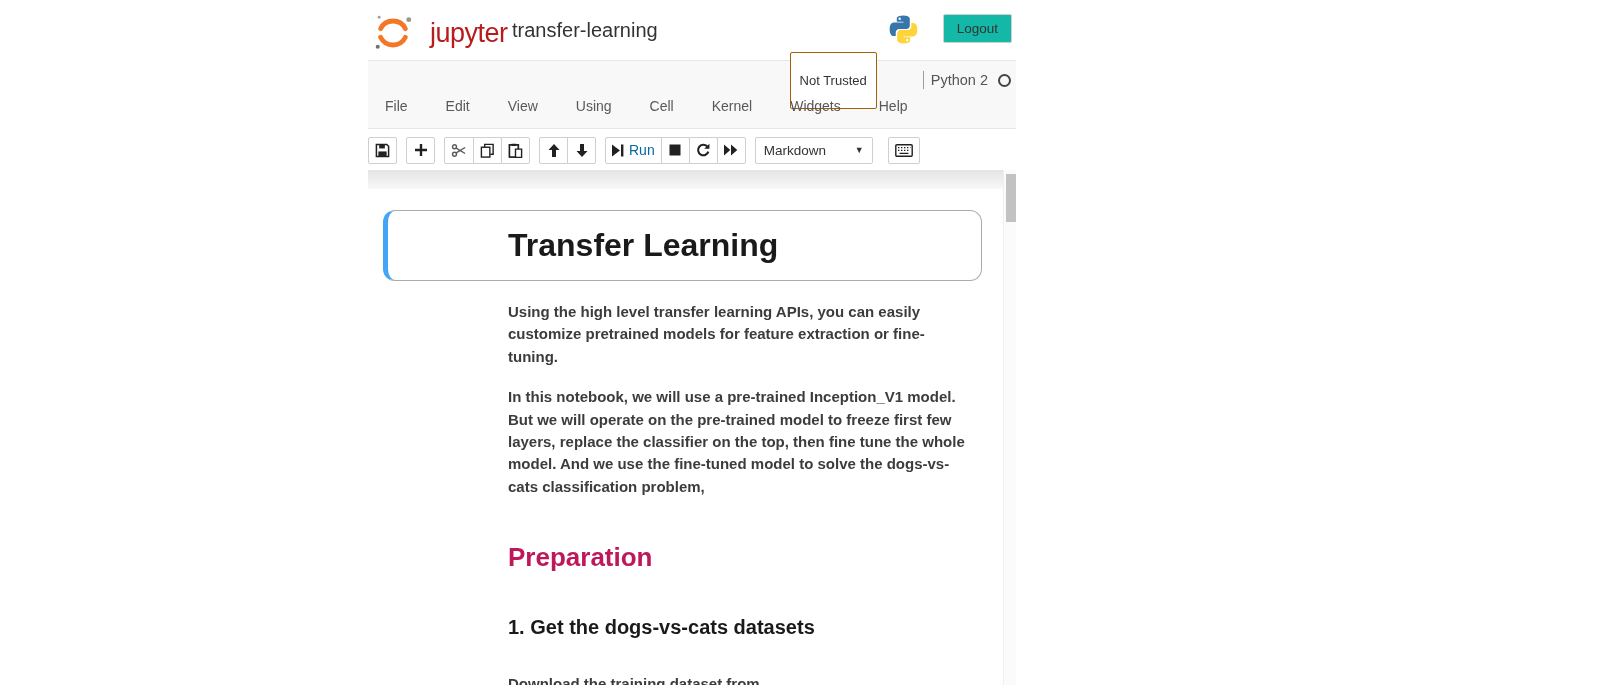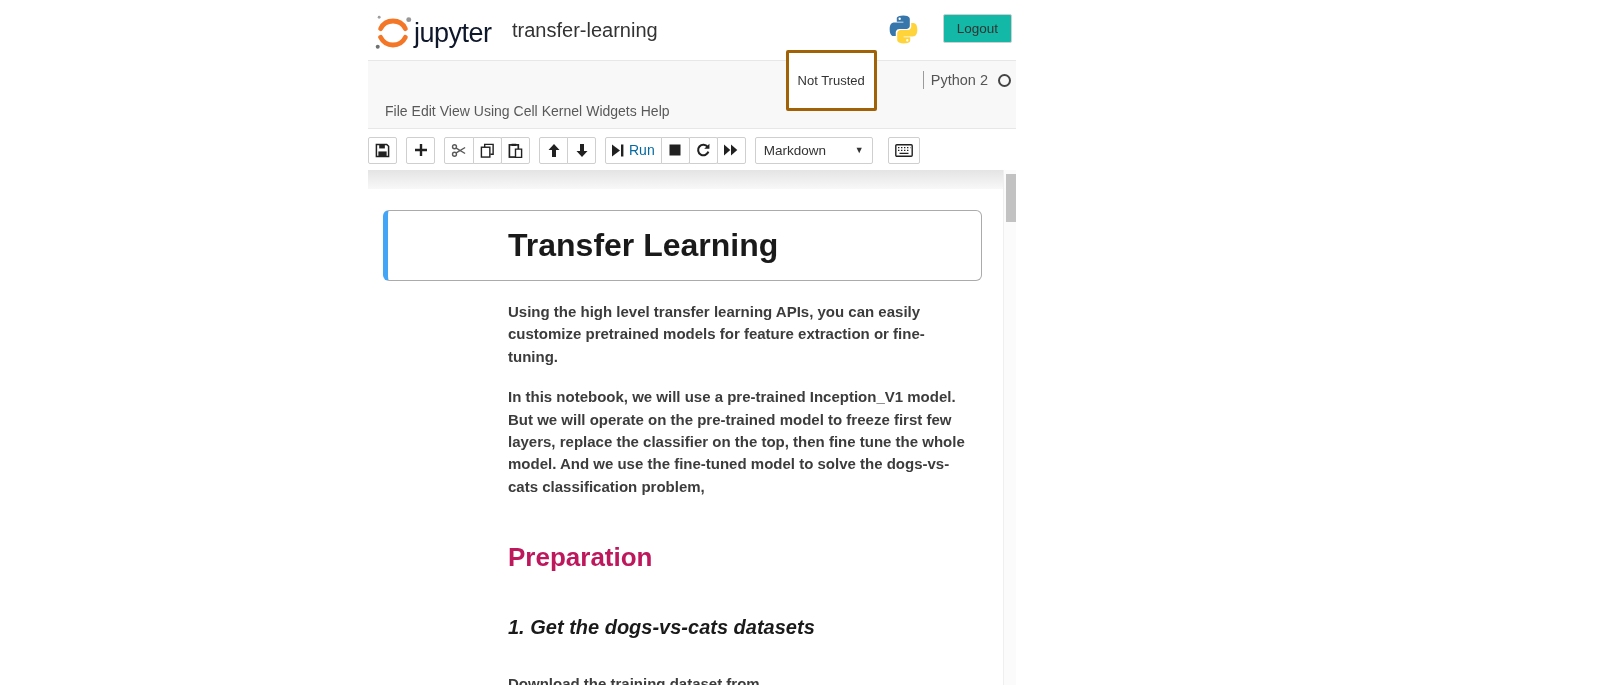--- a/index.html
+++ b/index.html
@@ -3,37 +3,37 @@
 <meta charset="utf-8">
 <style>
   * { margin:0; padding:0; box-sizing:border-box; }
   html,body { width:1600px; height:685px; background:#ffffff;
               font-family:"Liberation Sans", sans-serif; overflow:hidden; }
   .app { position:absolute; left:368px; top:0; width:648px; height:685px; background:#fff; }
 
   
   .header { position:absolute; left:0; top:8px; width:100%; height:50px; }
   .logo { position:absolute; left:4px; top:4px; display:flex; align-items:center; cursor:pointer; }
-  .logo-text { font-size:27px; color:#0f172a; letter-spacing:-0.5px; margin-left:0; font-weight:400; }
+  .logo-text { font-size:27px; color:#b91c1c; letter-spacing:-0.5px; margin-left:16px; font-weight:400; }
   .nb-title { position:absolute; left:144px; top:11px; font-size:20px; color:#333; cursor:pointer; }
   .py-logo { position:absolute; left:520px; top:6px; }
   .logout-btn { position:absolute; right:4px; top:6px; padding:6px 13px; font-size:13.5px; color:#333;
                 background:#14b8a6; border:1px solid #cfcfcf; border-radius:2px; cursor:pointer; }
 
   
   .menubar { position:absolute; left:0; top:60px; width:100%; height:69px; background:#f8f8f8;
              border-top:1px solid #e7e7e7; border-bottom:1px solid #e7e7e7; }
   .menubar-top { position:absolute; right:0; top:5px; height:28px; display:flex; align-items:center; }
   .trusted-btn { padding:20px 9px; font-size:13px; color:#333; background:#fff;
-                 border:3px solid #a16207; border-radius:2px; cursor:default; }
+                 border:1px solid #a16207; border-radius:2px; cursor:default; }
   .kernel-group { display:flex; align-items:center; margin-left:46px; margin-right:5px; }
   .kernel-sep { width:1px; height:18px; background:#9b9b9b; margin-right:7px; }
   .kernel-name { font-size:14.5px; color:#555;text-align:center; }
   .kernel-ind { width:13px; height:13px; border:2px solid #444; border-radius:50%; margin-left:10px; background:transparent; }
-  .menu-row { position:absolute; left:15px; top:33px; height:34px; display:flex; align-items:center; }
+  .menu-row { position:absolute; left:15px; top:33px; height:34px; display:flex; gap:34px; }
   .menu-item { font-size:14px; color:#595959; cursor:pointer; padding:4px 2px; }
 
   
   .toolbar { position:absolute; left:0; top:130px; width:100%; height:40px; background:#fff;
              display:flex; align-items:center; }
   .btn-group { display:flex; margin-right:9px; }
   .tbtn { height:27px; min-width:29px; background:#fff; border:1px solid #cfcfcf; border-radius:2px;
           display:flex; align-items:center; justify-content:center; cursor:pointer; padding:0 6px; }
   .btn-group .tbtn + .tbtn { margin-left:-1px; border-radius:0 2px 2px 0; }
   .btn-group .tbtn:first-child { border-radius:2px 0 0 2px; }
@@ -50,32 +50,32 @@
   .nb-scroll { position:absolute; left:0; top:170px; width:635px; height:515px; background:#fff; overflow:hidden; }
   .nb-top-shade { width:100%; height:19px;
                   background:linear-gradient(to bottom,#e4e4e4 0%,#ededed 45%,#f8f8f8 100%); }
   .scrollbar { position:absolute; right:0; top:170px; width:13px; height:515px; background:#fbfbfb;
                border-left:1px solid #efefef; }
   .scroll-thumb { position:absolute; left:1.5px; top:4px; width:10px; height:48px; background:#c2c2c2; }
 
   
   .cell { margin-left:15px; width:599px; border:1px solid transparent; }
   .cell-inner { padding-left:124px; padding-right:10px; }
-  .cell.selected { border:1px solid #ababab; border-left:5px solid #42a5f5; border-radius:6px; }
+  .cell.selected { border:1px solid #ababab; border-left:5px solid #42a5f5; border-radius:12px; }
   .cell.selected .cell-inner { padding-left:120px; }
   .cell h1 { font-size:32px; font-weight:bold; color:#1a1a1a; letter-spacing:0; }
   .cell h2 { font-size:26px; font-weight:bold; color:#be185d; }
   .cell h3 { font-size:20px; font-weight:bold; color:#1a1a1a; }
   .cell p  { font-size:15px; line-height:22.4px; color:#3c3c3c; width:462px;font-weight:bold; }
 
   .cell-title { margin-top:21px; height:71px; display:flex; align-items:center; }
   .cell-p1 { margin-top:19px; }
   .cell-p2 { margin-top:16px; }
   .cell-h2 { margin-top:42px; }
-  .cell-h3 { margin-top:41px;font-style:italic; }
+  .cell-h3 { margin-top:41px; }
   .cell-p3 { margin-top:32px; }
 </style>
 </head>
 <body>
 
 <div class="app">
 
   <div class="header">
     <div class="logo">
       <svg class="ic" width="42" height="42" viewBox="0 0 44 44">

